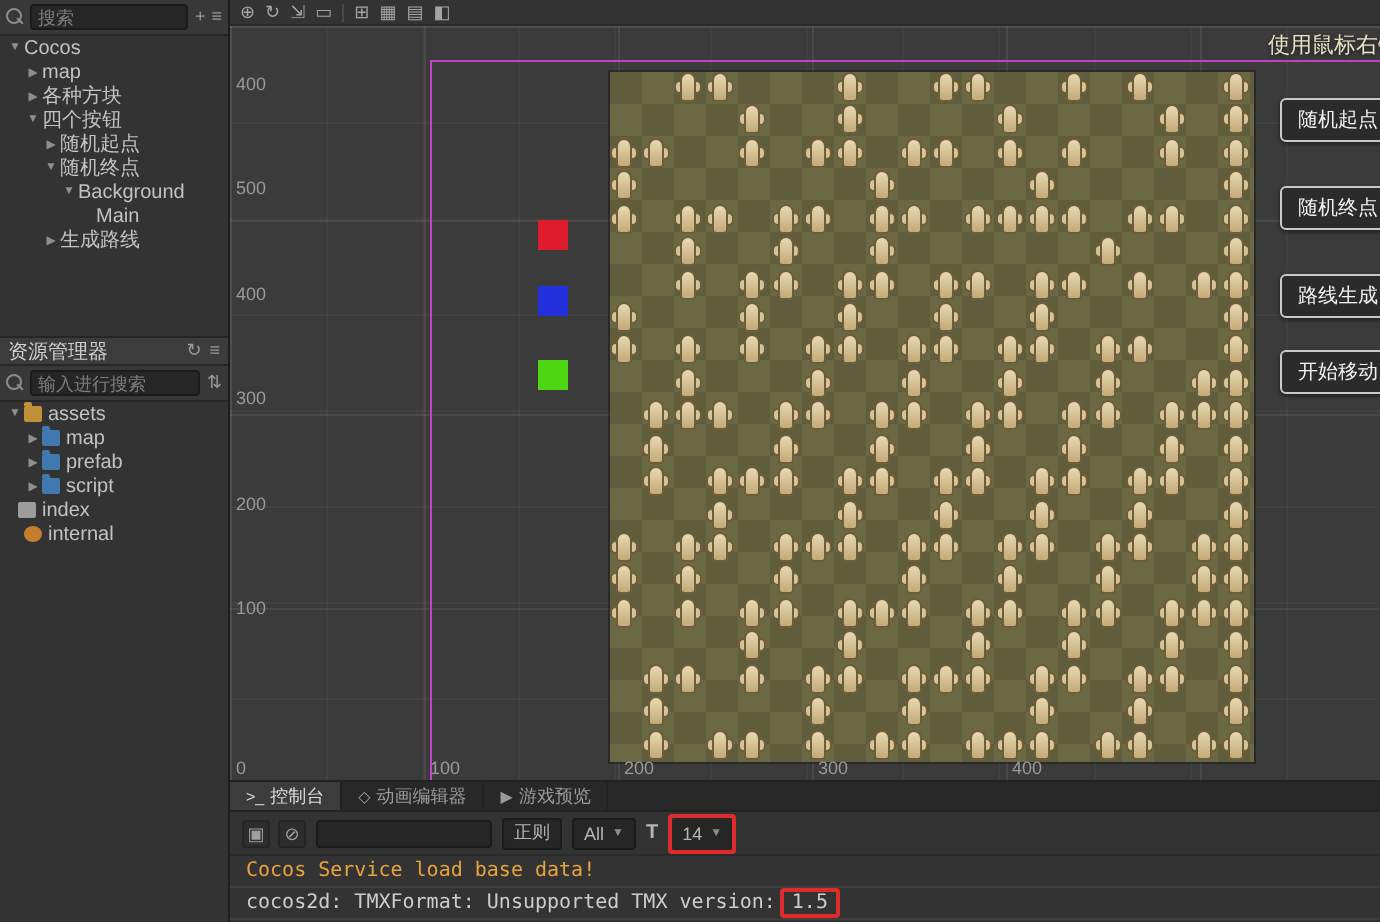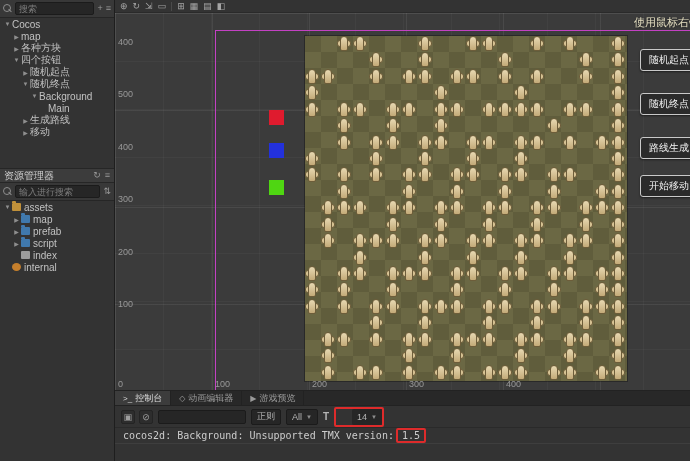--- a/index.html
+++ b/index.html
@@ -142,24 +142,20 @@
             <span class="arrow">▼</span>
             <span class="tree-label">Background</span>
           </div>
           <div class="tree-row" style="padding-left: 39px;">
             <span class="arrow"></span>
             <span class="tree-label">Main</span>
           </div>
           <div class="tree-row" style="padding-left: 21px;">
             <span class="arrow">▶</span>
             <span class="tree-label">生成路线</span>
-          </div>
-          <div class="tree-row" style="padding-left: 21px;">
-            <span class="arrow">▶</span>
-            <span class="tree-label">移动</span>
           </div>
         </div>
     </section>
 
     <section class="asset-section">
       <div class="panel-header">
         <span>资源管理器</span>
         <span class="spacer"></span>
         <span class="mini-icon">↻</span>
         <span class="mini-icon">≡</span>
@@ -183,21 +179,21 @@
           <div class="tree-row" style="padding-left: 12px;">
             <span class="arrow">▶</span>
             <span class="ico ico-folder"></span>
             <span class="tree-label">prefab</span>
           </div>
           <div class="tree-row" style="padding-left: 12px;">
             <span class="arrow">▶</span>
             <span class="ico ico-folder"></span>
             <span class="tree-label">script</span>
           </div>
-          <div class="tree-row" style="padding-left: 12px;">
+          <div class="tree-row" style="padding-left: 0;">
             <span class="arrow"></span>
             <span class="ico ico-file"></span>
             <span class="tree-label">index</span>
           </div>
           <div class="tree-row" style="padding-left: 3px;">
             <span class="arrow"></span>
             <span class="ico ico-locked"></span>
             <span class="tree-label">internal</span>
           </div>
         </div>
@@ -472,28 +468,31 @@
         <input type="text" value="" style="">
         <span class="chip">
           <span>正则</span>
         </span>
         <span class="chip">
           <span>All</span>
           <span class="caret">▼</span>
         </span>
         <span class="t-label">T</span>
         <span class="red-annotation">
-          <span class="chip" style="border:none;margin-left:16px;">
+          <span class="chip" style="border:none;">
             <span>14</span>
             <span class="caret">▼</span>
           </span>
         </span>
       </div>
 
       <div class="logs" id="console-logs">
           <div class="log-row">
-            <span class="log-plain">cocos2d: Background: Unsupported TMX version: </span>
+            <span class="log-warn">Cocos Service load base data!</span>
+          </div>
+          <div class="log-row">
+            <span class="log-plain">cocos2d: TMXFormat: Unsupported TMX version: </span>
             <span class="log-highlight">1.5</span>
           </div>
         </div>
     </div>
   </main>
 </div>
 
 </body></html>

